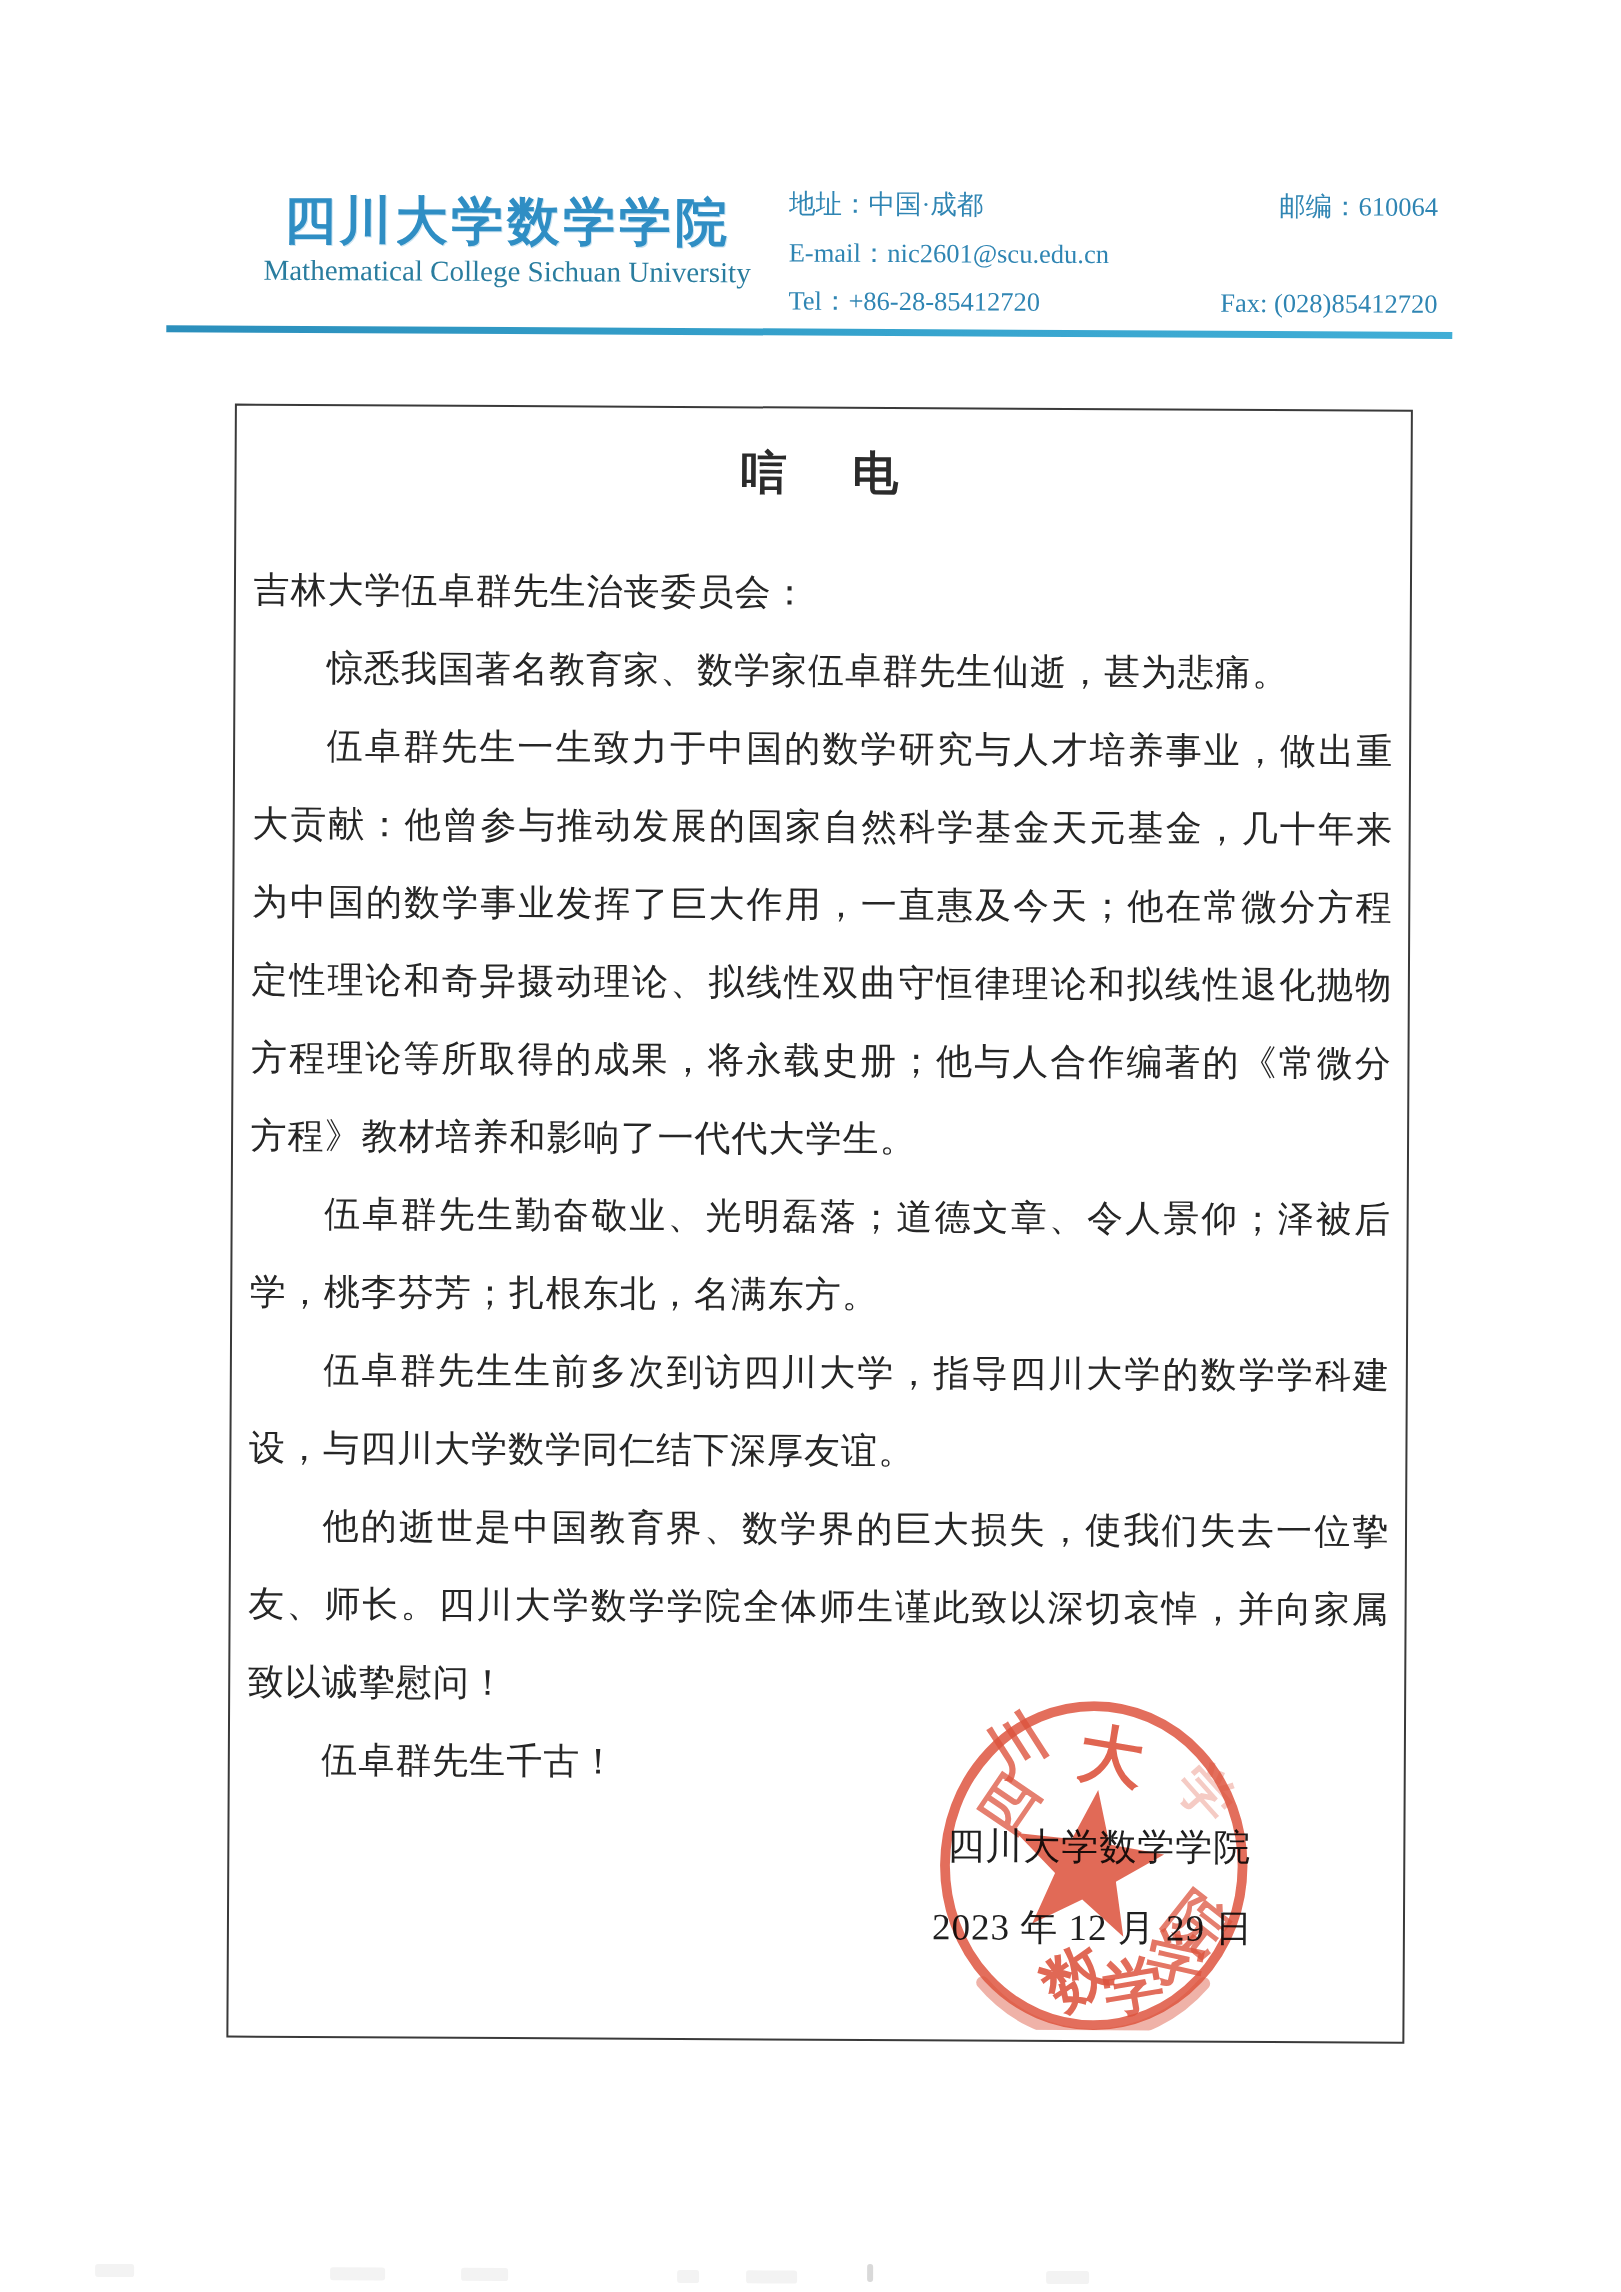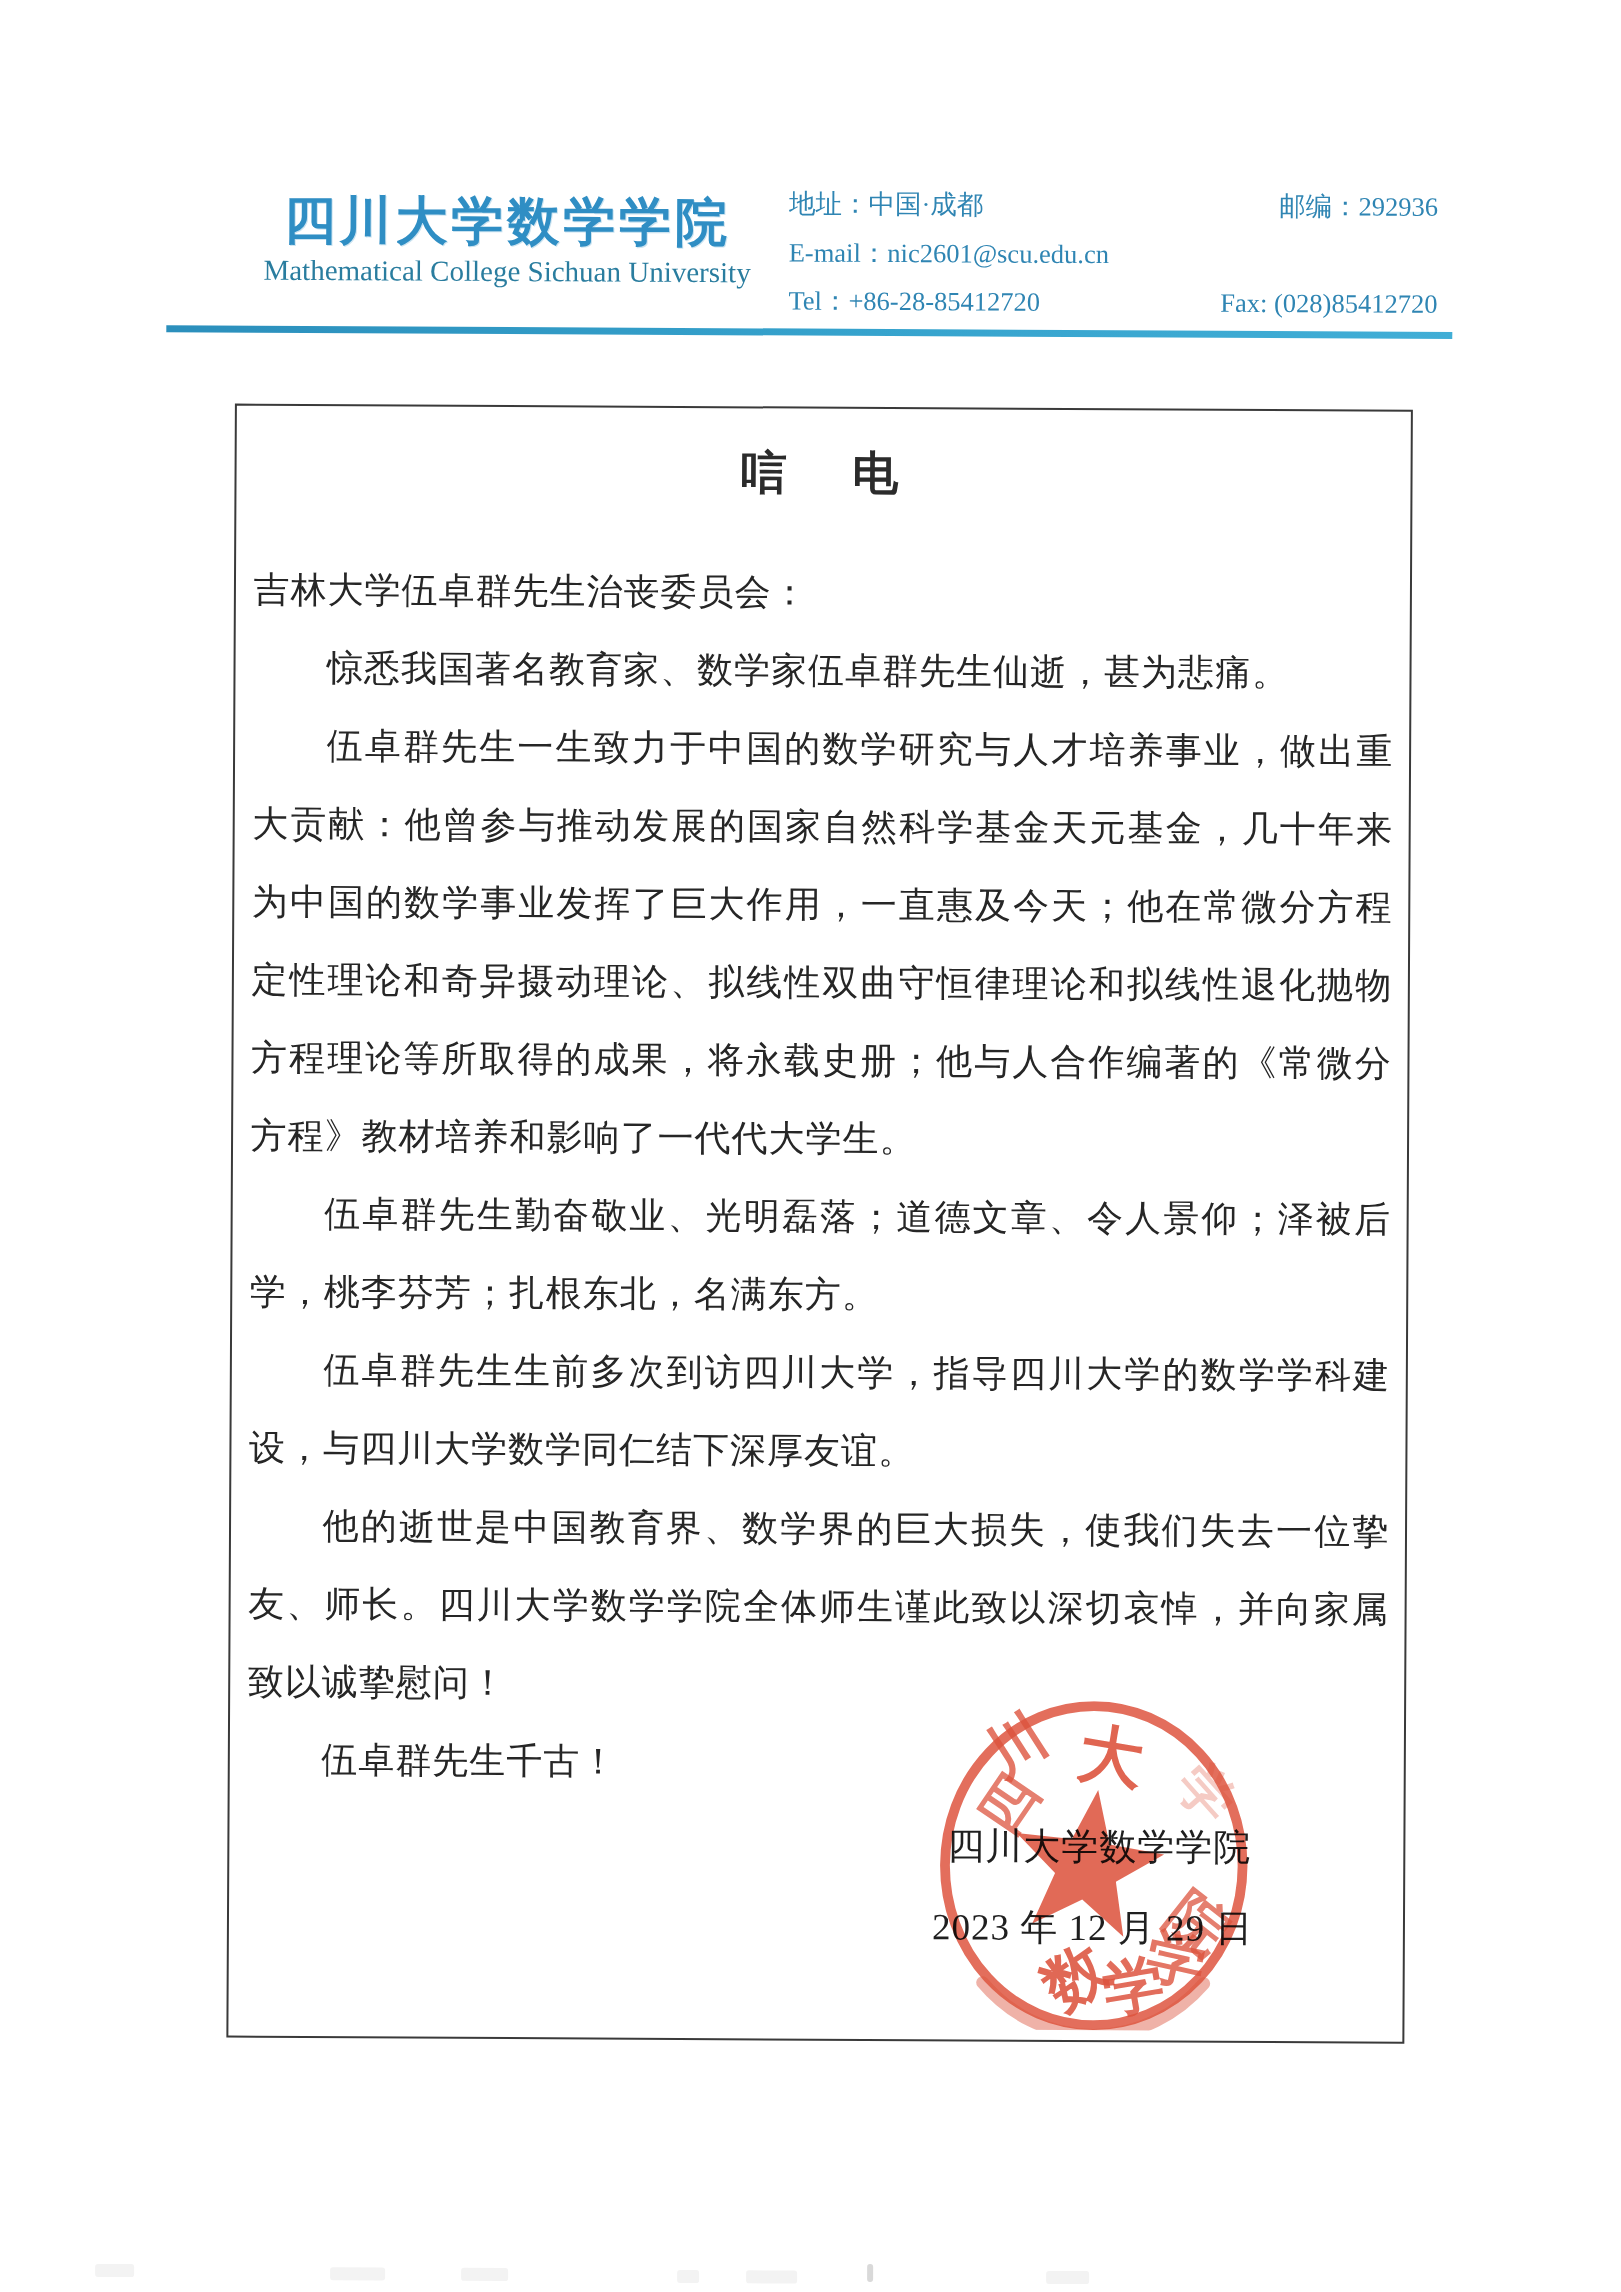--- a/index.html
+++ b/index.html
@@ -104,21 +104,21 @@
   <div class="tilt">
 
     <header>
       <div class="logo-block">
         <div class="logo-cn">四川大学数学学院</div>
         <div class="logo-en">Mathematical College Sichuan University</div>
       </div>
       <div class="contact-block">
         <div class="contact-row">
           <span>地址：中国·成都</span>
-          <span>邮编：292936</span>
+          <span>邮编：610064</span>
         </div>
         <div class="contact-row">
           <span>E-mail：nic2601@scu.edu.cn</span>
         </div>
         <div class="contact-row">
           <span>Tel：+86-28-85412720</span>
           <span>Fax: (028)85412720</span>
         </div>
       </div>
     </header>

